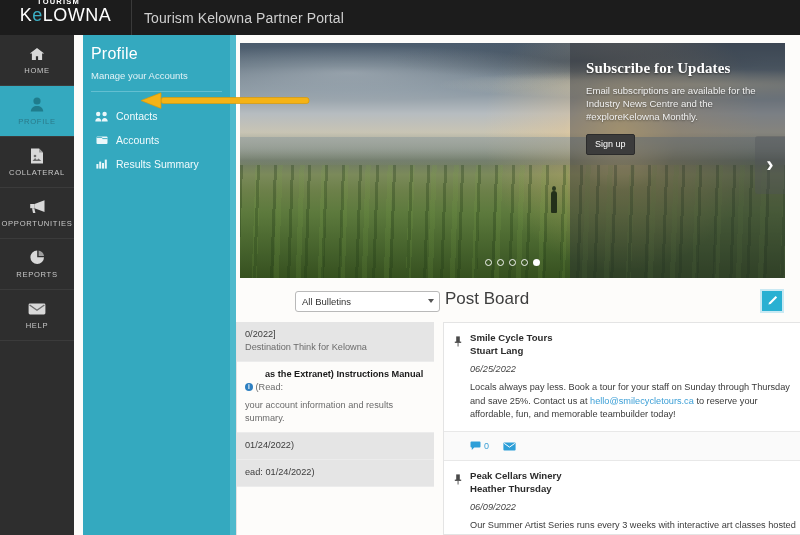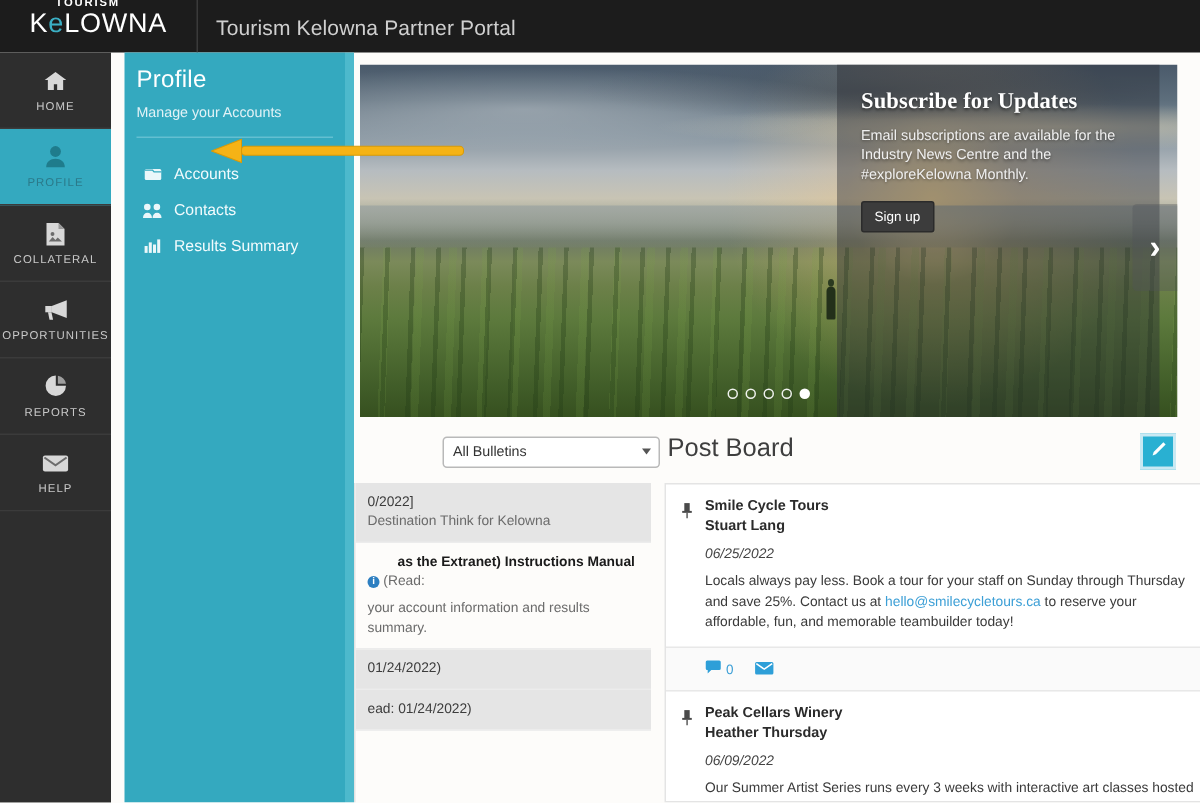--- a/index.html
+++ b/index.html
@@ -111,21 +111,21 @@
   .hero-figure {
     position: absolute; left: 57%; top: 63%; width: 6px; height: 22px;
     background: #23301a; border-radius: 3px 3px 1px 1px;
   }
   .hero-figure:after {
     content: ""; position: absolute; left: 1px; top: -5px;
     width: 4px; height: 5px; background: #2b3a20; border-radius: 50%;
   }
 
   .hero-overlay {
-    position: absolute; right: 12px; top: 0; width: 215px; height: 235px;
+    position: absolute; right: 0; top: 0; width: 215px; height: 235px;
     background: rgba(40,44,50,0.42);
     padding: 17px 18px 0 16px; color: #fff;
   }
   .ov-title {
     font-family: "Liberation Serif", serif;
     font-size: 15px; font-weight: bold; letter-spacing: .1px;
     text-shadow: 0 1px 2px rgba(0,0,0,.45);
   }
   .ov-body {
     font-size: 9.6px; line-height: 13px; margin-top: 7px; color: #f0f0f0;
@@ -307,38 +307,38 @@
   </div>
 
   <div class="tealpanel">
     <div class="tp-title">Profile</div>
     <div class="tp-sub">Manage your Accounts</div>
     <div class="tp-rule"></div>
     <div class="tp-menu">
 
       <div class="tp-mi">
         <span class="tp-ic">
-          <svg width="12" height="10" viewBox="0 0 12 10">
-              <rect x="0.5" y="1.6" width="11" height="7.4" rx="1" fill="#eaf7fa"></rect>
-              <path d="M0.5 2.4h5.2l1 1.2h4.8" fill="none" stroke="#34a9bf" stroke-width="0.9"></path>
-            </svg>
-        </span>
-        <span>Accounts</span>
-      </div>
-
-      <div class="tp-mi">
-        <span class="tp-ic">
           <svg width="13" height="11" viewBox="0 0 13 11">
               <circle cx="3.2" cy="3" r="2.2" fill="#eaf7fa"></circle>
               <circle cx="9.6" cy="3" r="2.2" fill="#eaf7fa"></circle>
               <path d="M0.3 10.4c0-2.2 1.3-3.5 3-3.5s3 1.3 3 3.5z" fill="#eaf7fa"></path>
               <path d="M6.7 10.4c0-2.2 1.3-3.5 3-3.5s3 1.3 3 3.5z" fill="#eaf7fa"></path>
             </svg>
         </span>
         <span>Contacts</span>
+      </div>
+
+      <div class="tp-mi">
+        <span class="tp-ic">
+          <svg width="12" height="10" viewBox="0 0 12 10">
+              <rect x="0.5" y="1.6" width="11" height="7.4" rx="1" fill="#eaf7fa"></rect>
+              <path d="M0.5 2.4h5.2l1 1.2h4.8" fill="none" stroke="#34a9bf" stroke-width="0.9"></path>
+            </svg>
+        </span>
+        <span>Accounts</span>
       </div>
 
       <div class="tp-mi">
         <span class="tp-ic">
           <svg width="12" height="10" viewBox="0 0 12 10">
               <rect x="0.4" y="5" width="2" height="4.6" fill="#eaf7fa"></rect>
               <rect x="3.2" y="2.6" width="2" height="7" fill="#eaf7fa"></rect>
               <rect x="6" y="4" width="2" height="5.6" fill="#eaf7fa"></rect>
               <rect x="8.8" y="0.6" width="2" height="9" fill="#eaf7fa"></rect>
             </svg>

